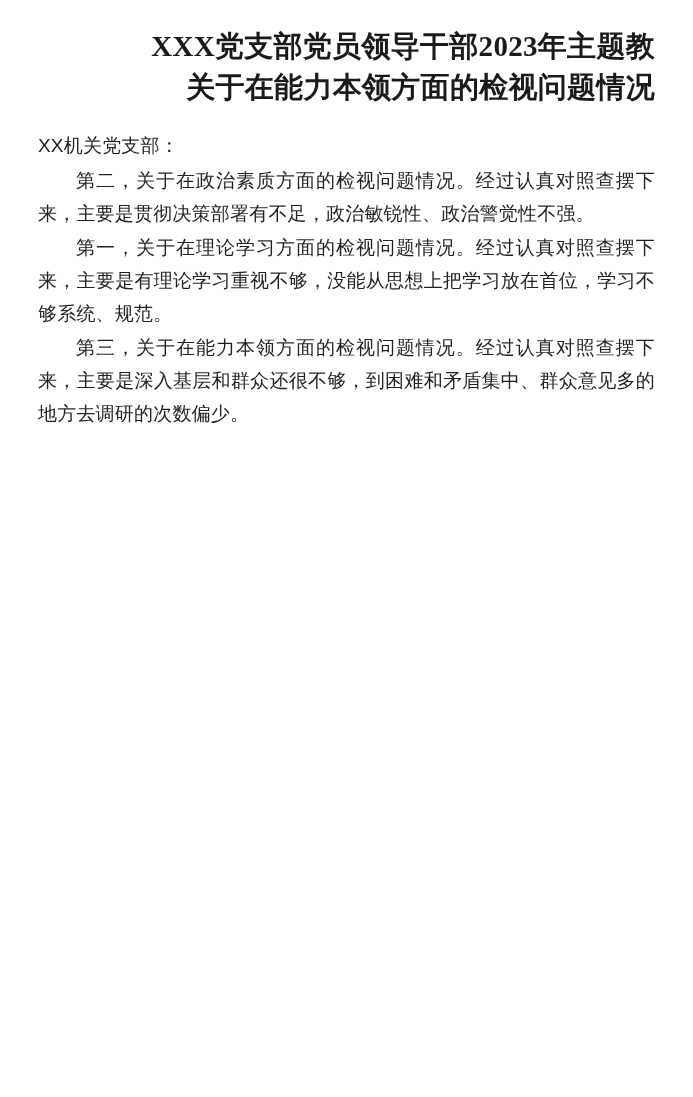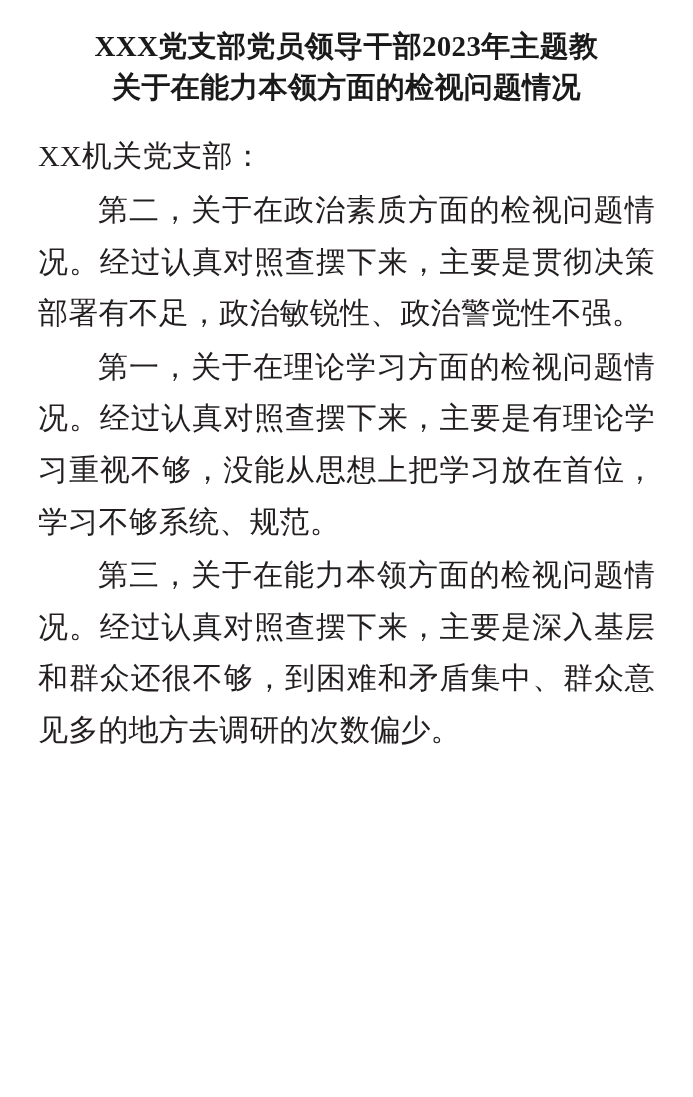--- a/index.html
+++ b/index.html
@@ -18,41 +18,40 @@
     width: 693px;
     height: 1097px;
     box-sizing: border-box;
     padding: 26px 38px 0 38px;
     background: #ffffff;
   }
   .doc-title {
     font-size: 29px;
     font-weight: bold;
     line-height: 1.42;
-    text-align: center;
+    text-align: right;
     letter-spacing: 0.3px;
     margin: 0 0 8px 0;
     color: #1a1a1a;
   }
   .doc-title .latin {
     font-family: "Liberation Serif", serif;
     font-weight: bold;
   }
   .body-block {
     margin-top: 22px;
   }
   p.para {
-    font-size: 30px;
+    font-size: 19px;
     line-height: 1.72;
     margin: 0 0 2px 0;
     text-align: justify;
     text-justify: inter-ideograph;
     letter-spacing: 0.2px;
     color: #231f20;
-    font-family: Liberation Serif, serif;
   }
   p.indent {
     text-indent: 2em;
   }
 </style>
 </head>
 <body>
 
 <div class="page">
 

